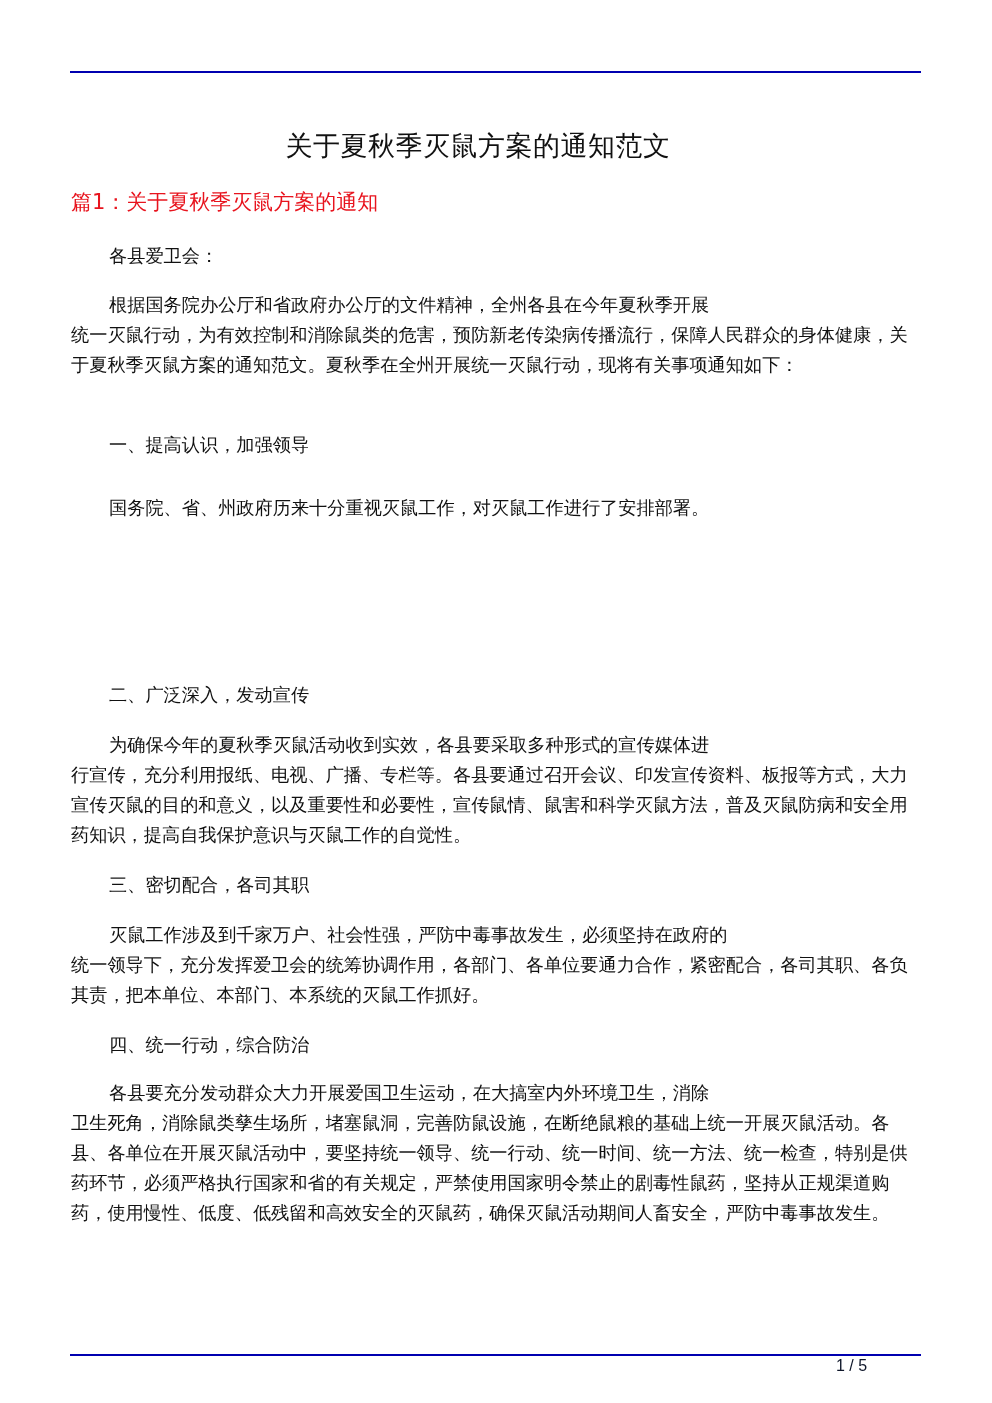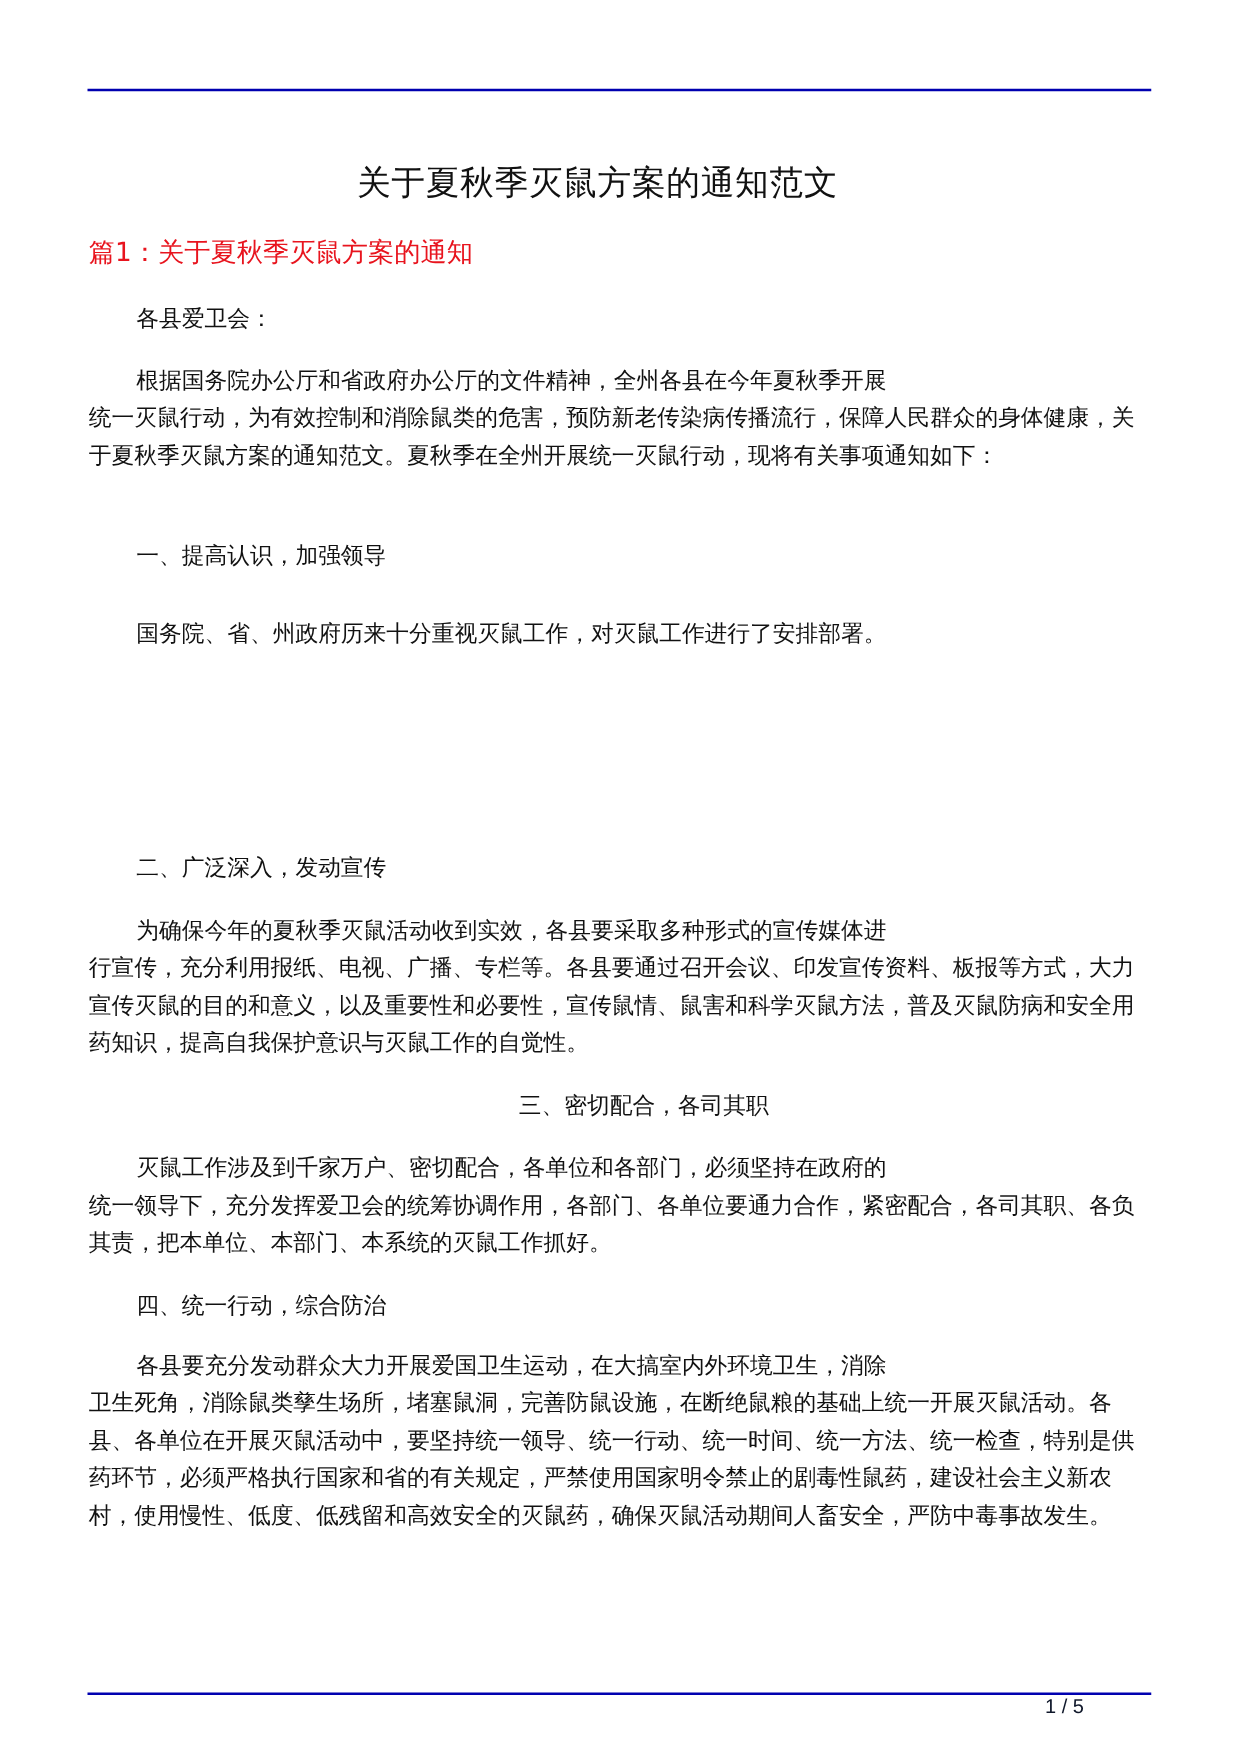--- a/index.html
+++ b/index.html
@@ -44,32 +44,32 @@
 
 <div class="content" style="top:680px;">
   <p class="indent">二、广泛深入，发动宣传</p>
 </div>
 
 <div class="content" style="top:730px;">
   <p class="indent">为确保今年的夏秋季灭鼠活动收到实效，各县要采取多种形式的宣传媒体进</p>
   <p>行宣传，充分利用报纸、电视、广播、专栏等。各县要通过召开会议、印发宣传资料、板报等方式，大力宣传灭鼠的目的和意义，以及重要性和必要性，宣传鼠情、鼠害和科学灭鼠方法，普及灭鼠防病和安全用药知识，提高自我保护意识与灭鼠工作的自觉性。</p>
 </div>
 
-<div class="content" style="top:870px;text-align:center;">
+<div class="content" style="top:870px;">
   <p class="indent">三、密切配合，各司其职</p>
 </div>
 
 <div class="content" style="top:920px;">
-  <p class="indent">灭鼠工作涉及到千家万户、密切配合，各单位和各部门，必须坚持在政府的</p>
+  <p class="indent">灭鼠工作涉及到千家万户、社会性强，严防中毒事故发生，必须坚持在政府的</p>
   <p>统一领导下，充分发挥爱卫会的统筹协调作用，各部门、各单位要通力合作，紧密配合，各司其职、各负其责，把本单位、本部门、本系统的灭鼠工作抓好。</p>
 </div>
 
 <div class="content" style="top:1030px;">
   <p class="indent">四、统一行动，综合防治</p>
 </div>
 
 <div class="content" style="top:1078px;">
   <p class="indent">各县要充分发动群众大力开展爱国卫生运动，在大搞室内外环境卫生，消除</p>
-  <p>卫生死角，消除鼠类孳生场所，堵塞鼠洞，完善防鼠设施，在断绝鼠粮的基础上统一开展灭鼠活动。各县、各单位在开展灭鼠活动中，要坚持统一领导、统一行动、统一时间、统一方法、统一检查，特别是供药环节，必须严格执行国家和省的有关规定，严禁使用国家明令禁止的剧毒性鼠药，建设社会主义新农村，使用慢性、低度、低残留和高效安全的灭鼠药，确保灭鼠活动期间人畜安全，严防中毒事故发生。</p>
+  <p>卫生死角，消除鼠类孳生场所，堵塞鼠洞，完善防鼠设施，在断绝鼠粮的基础上统一开展灭鼠活动。各县、各单位在开展灭鼠活动中，要坚持统一领导、统一行动、统一时间、统一方法、统一检查，特别是供药环节，必须严格执行国家和省的有关规定，严禁使用国家明令禁止的剧毒性鼠药，坚持从正规渠道购药，使用慢性、低度、低残留和高效安全的灭鼠药，确保灭鼠活动期间人畜安全，严防中毒事故发生。</p>
 </div>
 
 <div class="rule bottom"></div>
 <div class="pageno">1 / 5</div>
 
 </body></html>

